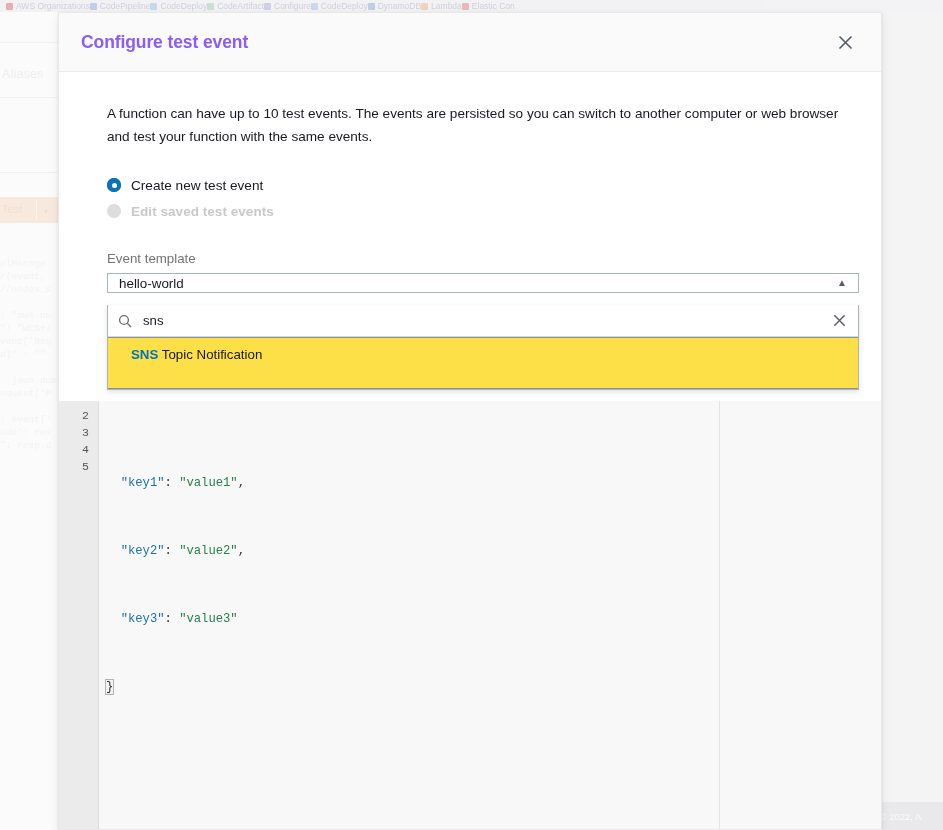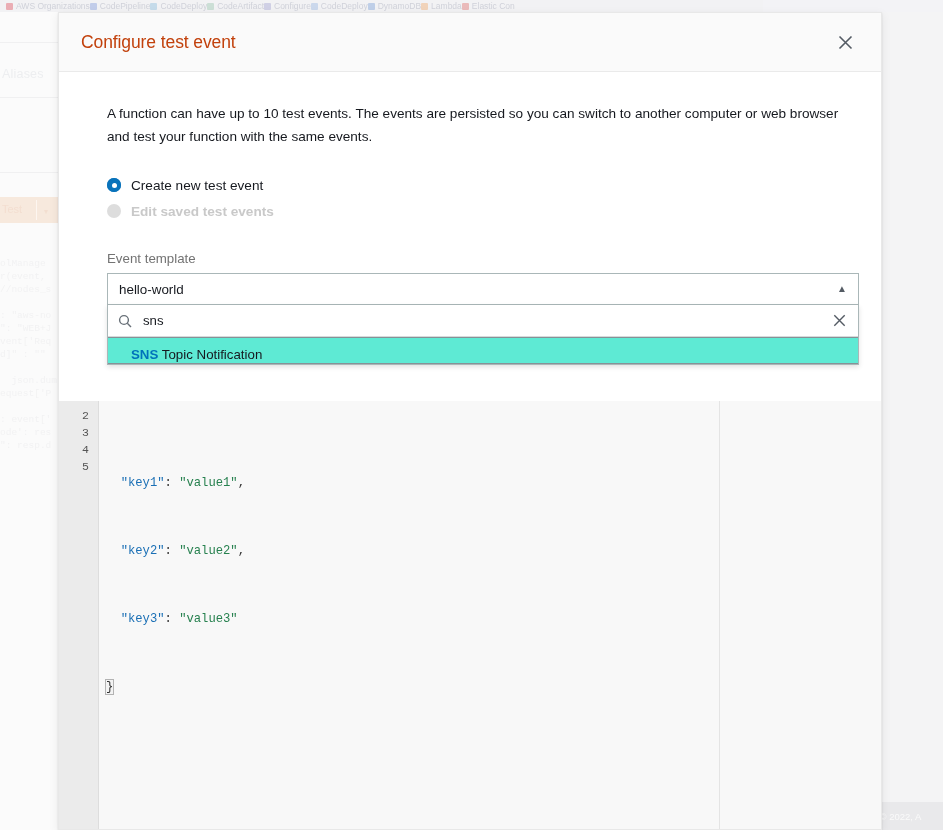--- a/index.html
+++ b/index.html
@@ -81,21 +81,21 @@
     overflow: hidden;
   }
   #modal-header {
     height: 59px;
     background: #fafafa;
     border-bottom: 1px solid #eaeaea;
     display: flex; align-items: center;
     padding: 0 22px 0 22px;
   }
   #modal-title {
-    font-size: 17.5px; font-weight: normal; color: #c2410c;
+    font-size: 17.5px; font-weight: bold; color: #8b5cf6;
     letter-spacing: -.1px;
     flex: 1;
   }
   #close-btn {
     width: 28px; height: 28px;
     display: flex; align-items: center; justify-content: center;
     cursor: pointer; color: #545b64;
     border: none; background: transparent;
   }
   #close-btn svg { display: block; }
@@ -131,21 +131,21 @@
   .radio-row.disabled .radio-label { color: #c9c9c9; font-weight: bold; }
 
   #field-label {
     font-size: 13.3px; color: #737373;
     margin: 27px 0 7px 0;
   }
 
   
   #select-wrap { position: relative; }
   #select-box {
-    height: 32px;
+    height: 20px;
     border: 1px solid #aab7b8;
     background: #ffffff;
     display: flex; align-items: center;
     padding: 0 11px;
     cursor: pointer;
   }
   #select-value { flex: 1; font-size: 13.4px; color: #16191f; }
   #select-caret { font-size: 10px; color: #545b64; line-height: 1; }
 
   #dropdown {
@@ -173,23 +173,23 @@
   #search-clear {
     flex: none; cursor: pointer; color: #545b64;
     display: flex; align-items: center; justify-content: center;
     width: 16px; height: 16px;
   }
   .group-header {
     font-size: 13px; font-weight: bold; color: #16191f;
     padding: 9px 11px 9px 11px;
   }
   .option-row {
-    padding: 9px 11px 1px 23px;
+    padding: 9px 11px 26px 23px;
     font-size: 13.3px; color: #16191f;
-    background: #5eead4;
+    background: #fde047;
     border-top: 1px solid #879196;
     border-bottom: 1px solid #879196;
     cursor: pointer;
   }
   .option-match { color: #0073bb; font-weight: bold; }
 
   
   #editor {
     position: absolute; left: 0; right: 0; top: 388px; bottom: 0;
     background: #f8f8f8;

